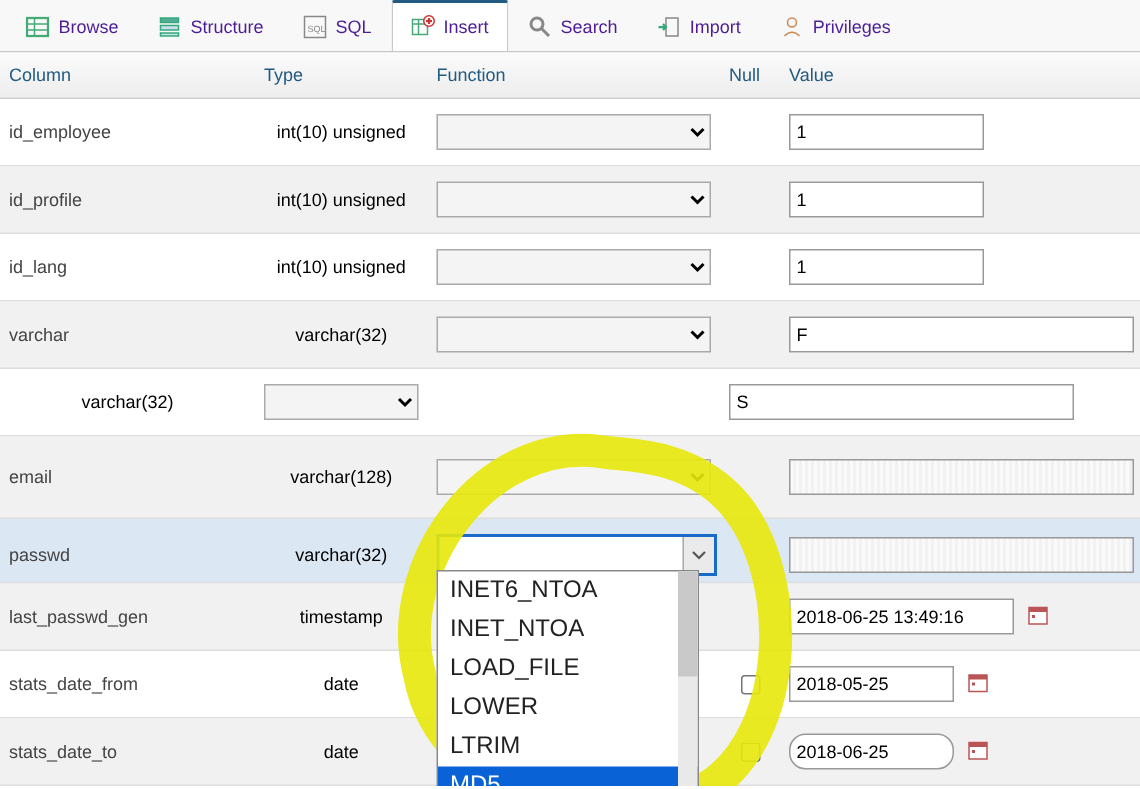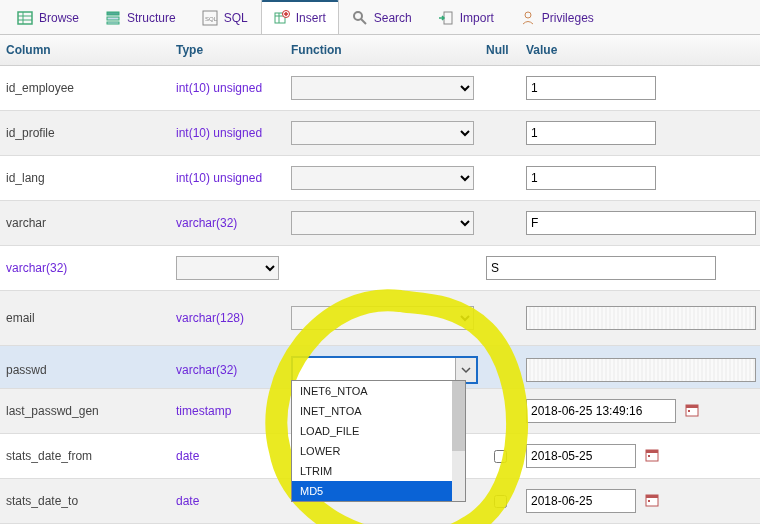--- a/index.html
+++ b/index.html
@@ -4,42 +4,42 @@
 <style>
   html,body{margin:0;padding:0;font-family:"Segoe UI",Arial,sans-serif;font-size:12px;color:#333;background:#fff}
   .wrap{width:760px}
   
   .tabs{display:flex;border-bottom:1px solid #c8c8c8;background:#f8f8f8;padding:0 4px}
   .tab{display:flex;align-items:center;gap:6px;padding:8px 12px;border:1px solid transparent;border-bottom:none;cursor:pointer;color:#4c1d95;background:#f8f8f8}
   .tab.active{background:#fff;border-color:#c8c8c8;border-top:2px solid #235A81;border-radius:2px 2px 0 0}
   .tab .ico{width:16px;height:16px;display:inline-block}
   
   .hdr{display:grid;grid-template-columns:170px 115px 195px 40px auto;background:linear-gradient(#fbfbfb,#ededed);border-bottom:1px solid #cfcfcf}
-  .hdr div{padding:8px 6px;font-weight:bold;color:#235A81}
+  .hdr div{padding:8px 6px;font-weight:normal;color:#235A81}
   
   .row{display:grid;grid-template-columns:170px 115px 195px 40px auto;align-items:center;border-bottom:1px solid #ddd}
   .row.alt{background:#f1f1f1}
   .row.focus{background:#dce7f4}
   .cell{padding:10px 6px}
   .col-col{color:#444}
-  .col-type{color:#6d28d9}
+  .col-type{text-align:center;color:#000000}
   .col-null{text-align:center}
   select.fn{width:100%;height:24px;border:1px solid #aaa;background:#f4f4f4;font-size:12px}
   input.val{width:220px;height:22px;border:1px solid #999;padding:0 4px;font-size:12px}
   input.val.blurred{color:#ccc;background:repeating-linear-gradient(90deg,#fafafa,#fafafa 2px,#f2f2f2 2px,#f2f2f2 4px)}
   .cal{display:inline-block;margin-left:6px;vertical-align:middle}
   
   .dd-wrap{position:relative}
   .dd-trigger{width:100%;height:24px;border:2px solid #1a6bc7;background:#fff;display:flex}
   .dd-trigger .dd-txt{flex:1}
   .dd-trigger .dd-btn{width:20px;background:#eaeaea;border-left:1px solid #aaa;display:flex;align-items:center;justify-content:center}
   .dd-list{position:absolute;top:24px;left:0;width:173px;border:1px solid #888;background:#fff;z-index:5}
   .dd-list .sb{position:absolute;top:0;right:0;width:13px;height:100%;background:#e9e9e9}
   .dd-list .sb .th{position:absolute;top:0;right:0;width:13px;height:70px;background:#c9c9c9}
-  .dd-opt{padding:4px 8px;font-size:11px;color:#222;cursor:pointer}
+  .dd-opt{padding:4px 8px;font-size:16px;color:#222;cursor:pointer}
   .dd-opt.sel{background:#0a63d6;color:#fff}
   
   .anno{position:absolute;z-index:3;pointer-events:none}
   .content{position:relative}
 </style>
 </head>
 <body>
 
 <div class="wrap">
 
@@ -226,21 +226,21 @@
             </svg></span>
       </div>
     </div>
 
     <div class="row alt">
       <div class="cell col-col">stats_date_to</div>
       <div class="cell col-type">date</div>
       <div class="cell"></div>
       <div class="cell col-null"><input type="checkbox" style=""></div>
       <div class="cell">
-        <input class="val" style="width: 100px;" value="2018-06-25">
+        <input class="val" style="width: 100px; border-radius: 11px;" value="2018-06-25">
         <span class="cal"><svg width="14" height="14" viewBox="0 0 14 14">
               <rect x="1" y="2" width="12" height="11" fill="#fff" stroke="#b55"></rect>
               <rect x="1" y="2" width="12" height="3" fill="#b55"></rect>
               <rect x="3" y="7" width="2" height="2" fill="#b55"></rect>
             </svg></span>
       </div>
     </div>
 
   </div>
 </div>

